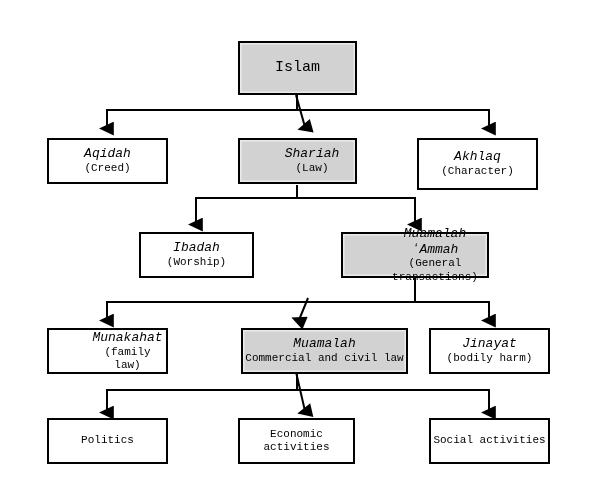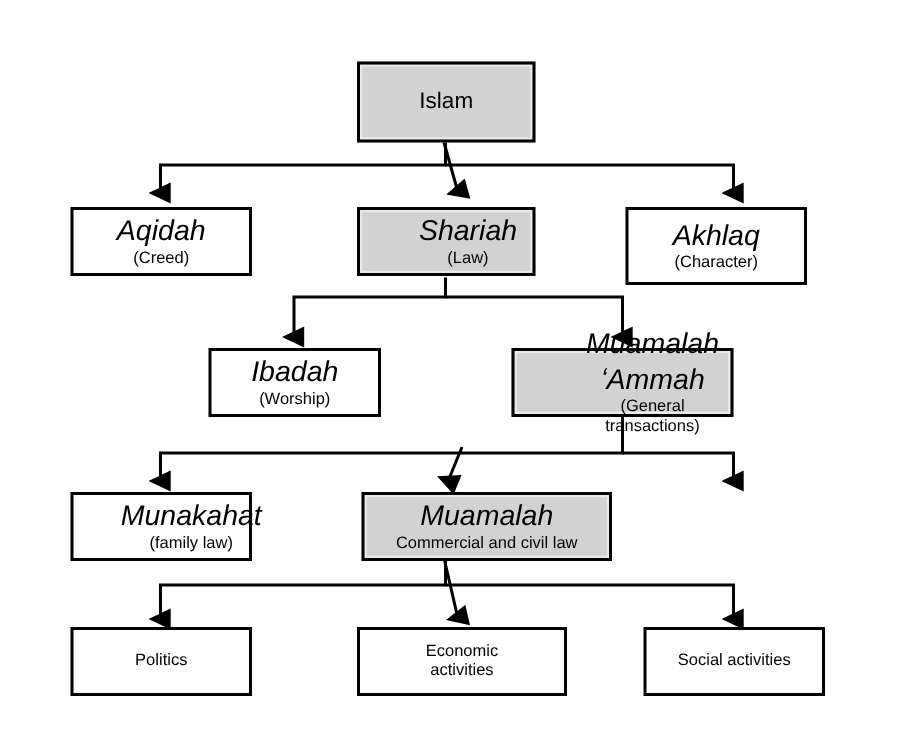--- a/index.html
+++ b/index.html
@@ -29,29 +29,30 @@
     border: 2.5px solid #000000;
     background: #ffffff;
     display: flex;
     flex-direction: column;
     align-items: center;
     justify-content: center;
     text-align: center;
     line-height: 1.22;
     color: #000000;
     z-index: 2;
+    font-family: Liberation Mono, monospace;
   }
   .node.shaded {
     background: #d2d2d2;
     box-shadow: inset 0 0 0 1.5px #eaeaea;
   }
   .node .l-italic {
     font-style: italic;
     font-weight: 400;
-    font-size: 19px;
+    font-size: 13px;
   }
   .node .l-plain {
     font-style: normal;
     font-weight: 400;
     font-size: 11px;
   }
   .node.root .l-plain {
     font-size: 15px;
   }
 </style>
@@ -144,26 +145,30 @@
   <div class="node" style="left:47px; top:328px; width:121px; height:46px;padding-left:40px;">
     <span class="l-italic">Munakahat</span>
     <span class="l-plain">(family law)</span>
   </div>
 
   <div class="node shaded" style="left:214px; top:328px; width:167px; height:46px;margin-left:27px;">
     <span class="l-italic">Muamalah</span>
     <span class="l-plain">Commercial and civil law</span>
   </div>
 
+  <div class="node" style="left:429px; top:328px; width:121px; height:46px;">
+    <span class="l-italic">Jinayat</span>
+    <span class="l-plain">(bodily harm)</span>
+  </div>
 
   <div class="node" style="left:47px; top:418px; width:121px; height:46px;">
     <span class="l-plain">Politics</span>
   </div>
 
-  <div class="node" style="left:238px; top:418px; width:140px; height:46px;">
+  <div class="node" style="left:238px; top:418px; width:117px; height:46px;">
     <span class="l-plain" style="white-space: pre-line;">Economic
 activities</span>
   </div>
 
   <div class="node" style="left:429px; top:418px; width:121px; height:46px;">
     <span class="l-plain">Social activities</span>
   </div>
 
 </div>
 

